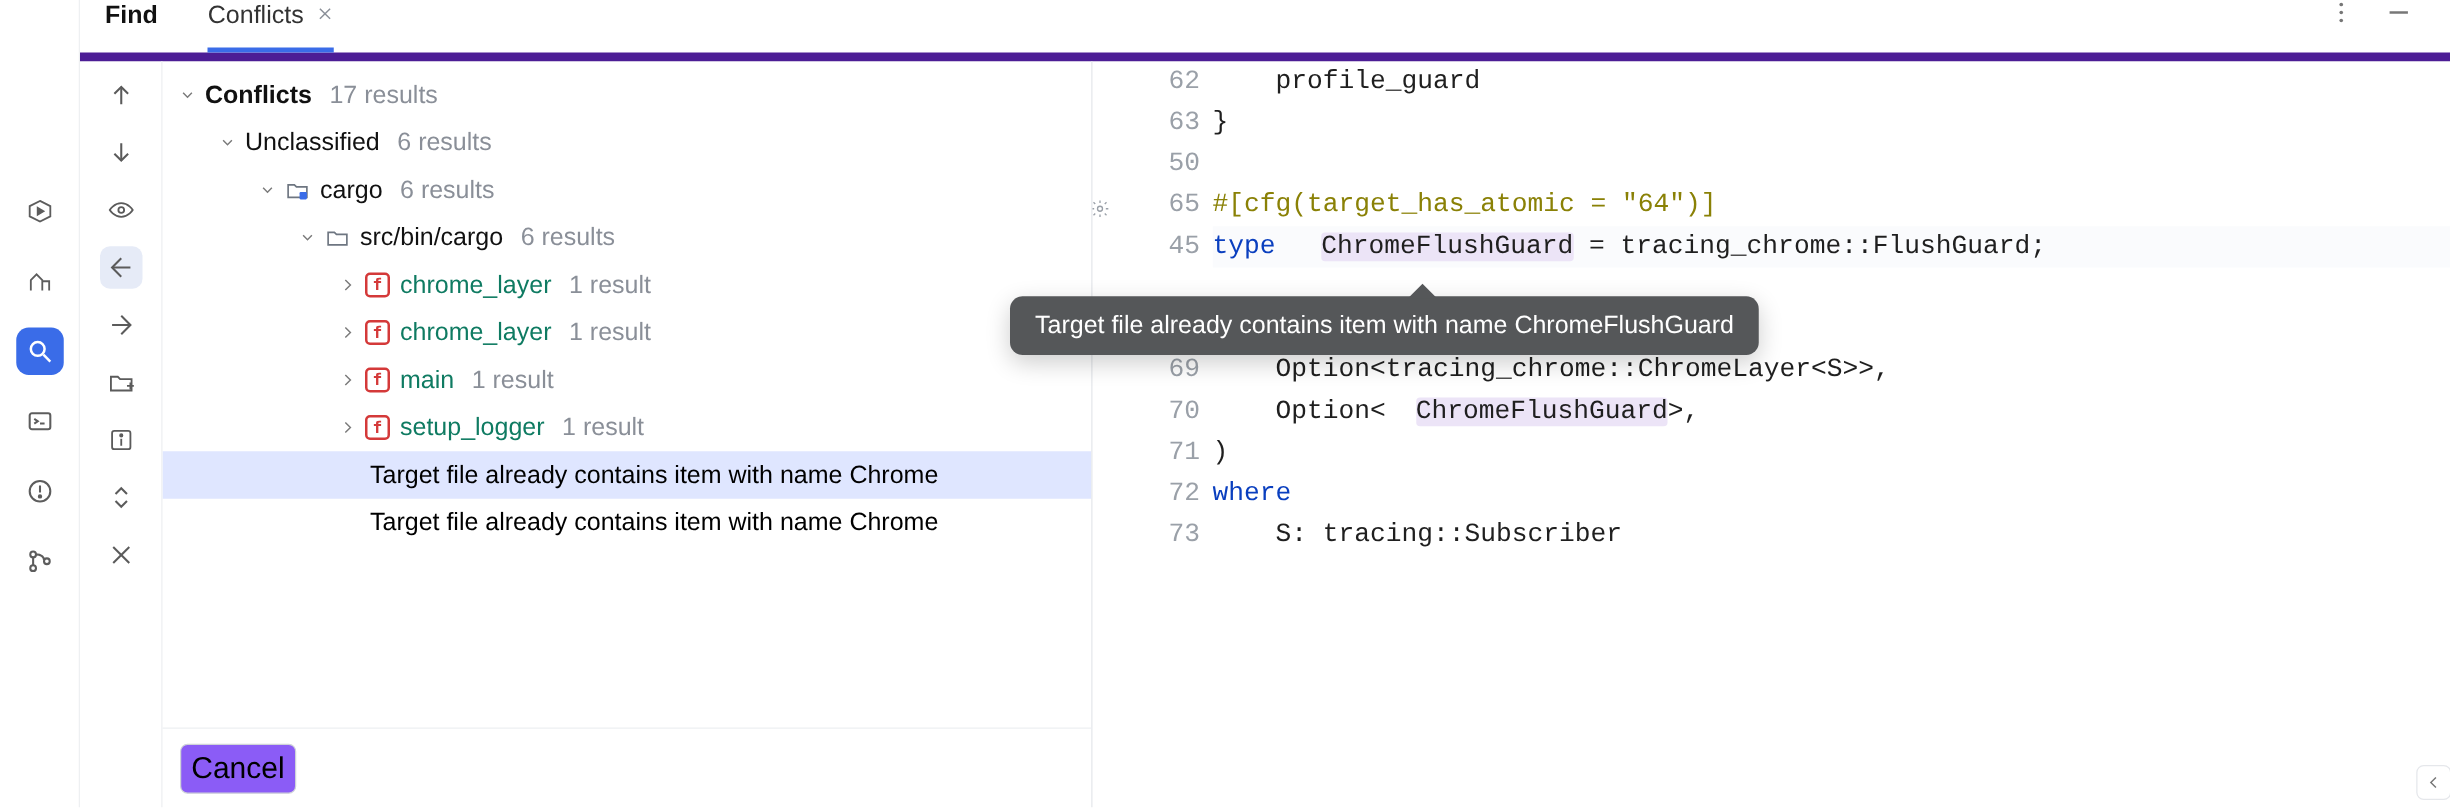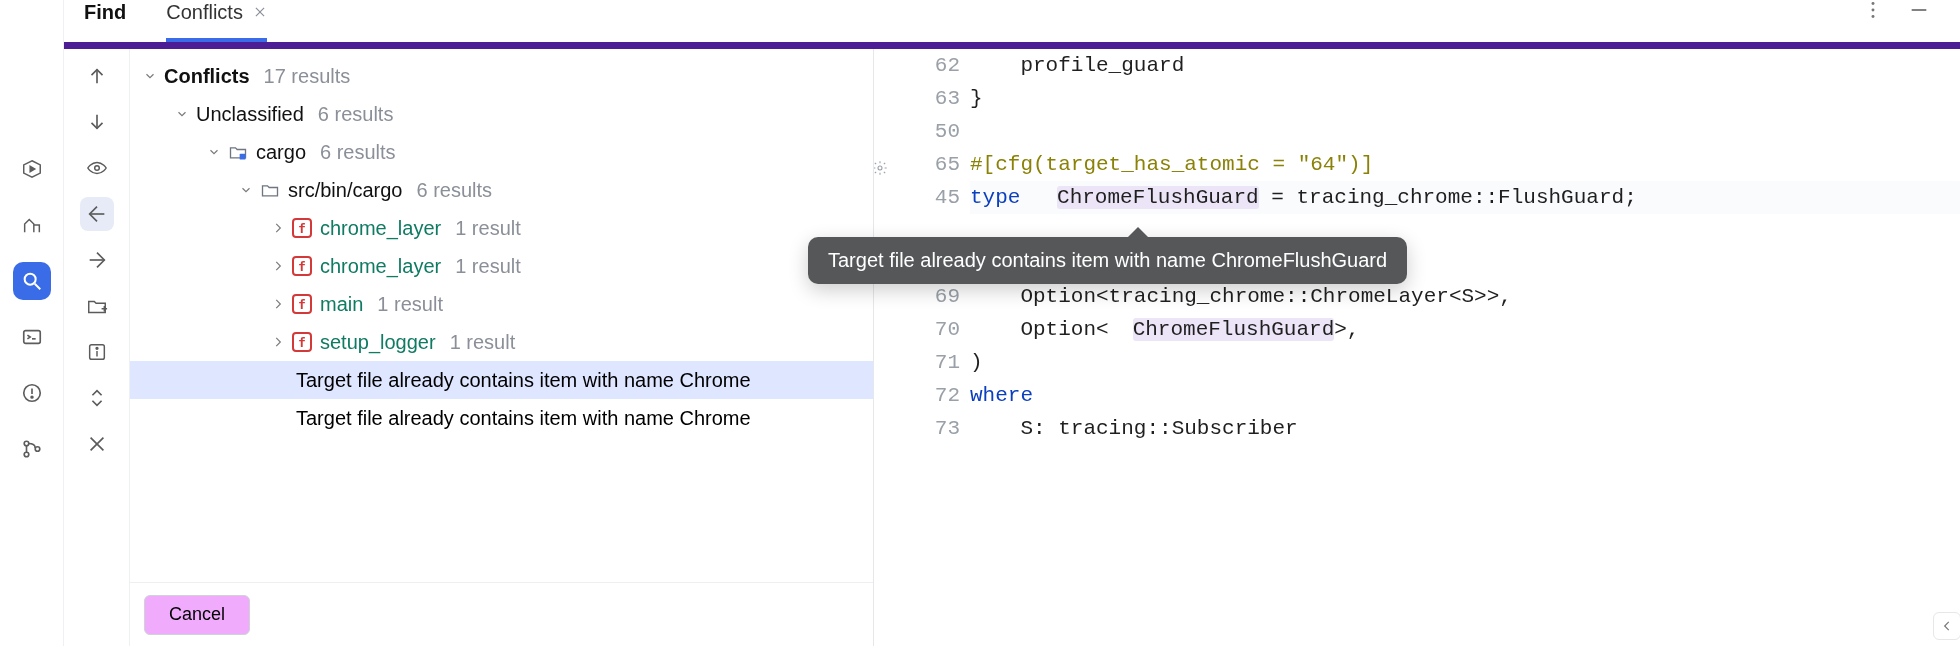--- a/index.html
+++ b/index.html
@@ -54,21 +54,21 @@
   .ficon { width:20px; height:20px; margin-right:8px; display:inline-flex; align-items:center; justify-content:center; }
   .ficon.folder svg { color:#6e7681; }
   .ficon.fn { border:2px solid #d43939; border-radius:4px; color:#d43939; font-weight:700; font-size:13px; font-family:ui-monospace, Menlo, monospace;}
   .name { color:#111; }
   .name.fn { color:#0f7b62; }
   .name.strong { font-weight:700; }
   .count { color:#8a8f98; margin-left:14px; }
   .plain-text { color:#000000; }
 
   .footer { height:64px; border-top:1px solid #edeff2; display:flex; align-items:center; gap:14px; padding-left:14px; }
-  .btn { height:40px; padding:0 24px; border:1.5px solid #cfd3d8; border-radius:6px; background:#f0abfc; font-size:18px; cursor:pointer; }
+  .btn { height:40px; padding:0 8px; border:1.5px solid #cfd3d8; border-radius:6px; background:#8b5cf6; font-size:24px; cursor:pointer; }
 
   .collapse-chip { position:absolute; right:-1px; bottom:6px; width:28px; height:28px; border:1px solid #e5e7eb; border-radius:6px; display:flex; align-items:center; justify-content:center; background:#fff; color:#777; }
 
   
   .editor { flex:1 1 auto; min-width:0; display:flex; font-family: Liberation Mono, monospace; font-size:21px; line-height:33px; overflow:hidden; }
   .gutter { flex:0 0 96px; text-align:right; color:#9aa0a8; padding-right:10px; position:relative; }
   .gutter .ln { height:33px; white-space:nowrap; }
   .gutter .gcell { position:relative; display:inline-block; width:100%; }
   .gutter .gear { position:absolute; left:-2px; top:6px; color:#9aa0a8; }
   .code { flex:1 1 auto; min-width:0; white-space:pre; overflow:hidden; }

